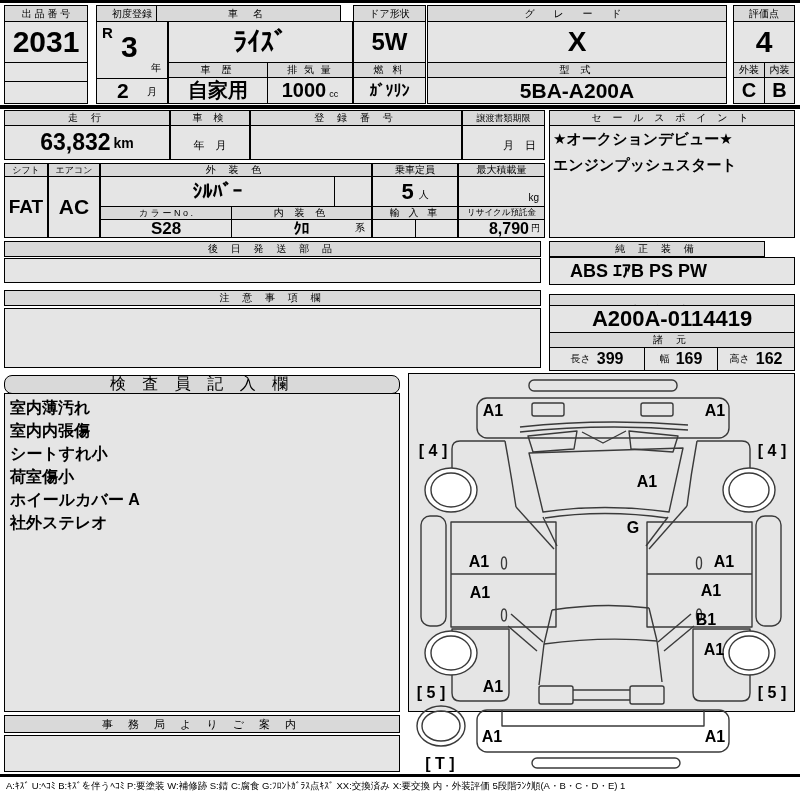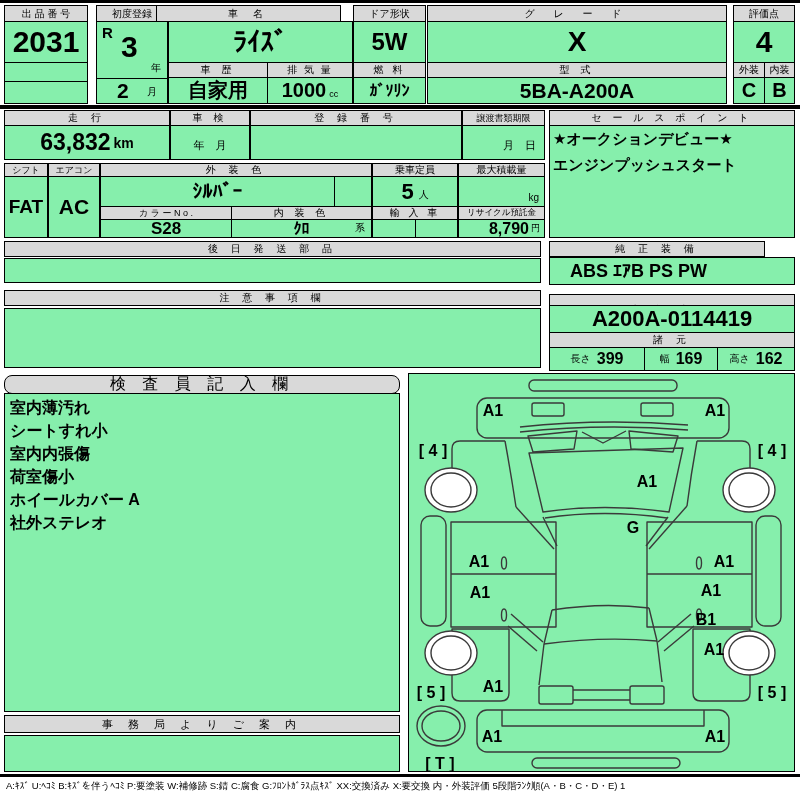--- a/index.html
+++ b/index.html
@@ -2,21 +2,21 @@
 <html><head>
 <meta charset="utf-8">
 <style>
   html,body{margin:0;padding:0;}
   body{width:800px;height:800px;position:relative;background:#fff;overflow:hidden;
        font-family:"Liberation Sans","DejaVu Sans",sans-serif;color:#000;}
   .abs{position:absolute;box-sizing:border-box;}
   .bar{background:#000;}
   .hdr{background:#d9d9d9;border:1.5px solid #000;display:flex;align-items:center;justify-content:center;
        font-size:10px;white-space:nowrap;overflow:hidden;}
-  .bx{border:1.5px solid #000;background:#86efac;}
+  .bx{border:1.5px solid #000;background:#e5e5e5;}
   .val{display:flex;align-items:center;justify-content:center;font-weight:bold;white-space:nowrap;}
   .sm{font-weight:normal;}
   .dlabel{position:absolute;transform:translate(-50%,-50%);font-weight:bold;font-size:16px;white-space:nowrap;}
   svg{position:absolute;left:0;top:0;}
   .insline{padding:0 5px;font-size:16px;font-weight:bold;line-height:23px;}
   .salesline{padding:0 3px;font-size:15px;font-weight:bold;line-height:26px;}
 </style>
 </head>
 <body>
 
@@ -206,33 +206,33 @@
     <span class="sm" style="font-size:10px;margin-right:6px;">高さ</span>
     <span style="font-size:16px;">162</span>
   </div>
 </div>
 
 <div class="abs hdr" style="left:4px;top:375px;width:396px;height:19px;letter-spacing:6px;font-size:16px;border-radius:8px;">
     <span>検 査 員 記 入 欄</span>
   </div>
 <div class="abs bx" style="left:4px;top:393px;width:396px;height:319px;padding-top:2px;">
   <div class="insline">室内薄汚れ</div>
+  <div class="insline">室内内張傷</div>
   <div class="insline">シートすれ小</div>
-  <div class="insline">室内内張傷</div>
   <div class="insline">荷室傷小</div>
   <div class="insline">ホイールカバー A</div>
   <div class="insline">社外ステレオ</div>
 </div>
 
 <div class="abs hdr" style="left:4px;top:715px;width:396px;height:18px;letter-spacing:6px;font-size:11px;">
     <span>事 務 局 よ り ご 案 内</span>
   </div>
 <div class="abs bx" style="left:4px;top:735px;width:396px;height:37px;"></div>
 
-<div class="abs bx" id="diagram" style="left:408px;top:373px;width:387px;height:399px;">
+<div class="abs bx" id="diagram" style="left:408px;top:373px;width:387px;height:339px;">
   <svg width="384" height="396" viewBox="0 0 384 396">
     <g fill="none" stroke="#3a3a3a" stroke-width="1.4" stroke-linejoin="round">
 
       <rect x="120" y="6" width="148" height="11" rx="5"></rect>
       <rect x="68" y="24" width="252" height="40" rx="10"></rect>
       <rect x="123" y="29" width="32" height="13" rx="2"></rect>
       <rect x="232" y="29" width="32" height="13" rx="2"></rect>
       <path d="M111,53 Q194,44 279,51"></path>
       <path d="M111,58 Q194,49 279,56"></path>
       <path d="M119,62 L168,57 L165,75 L124,78 Z"></path>

